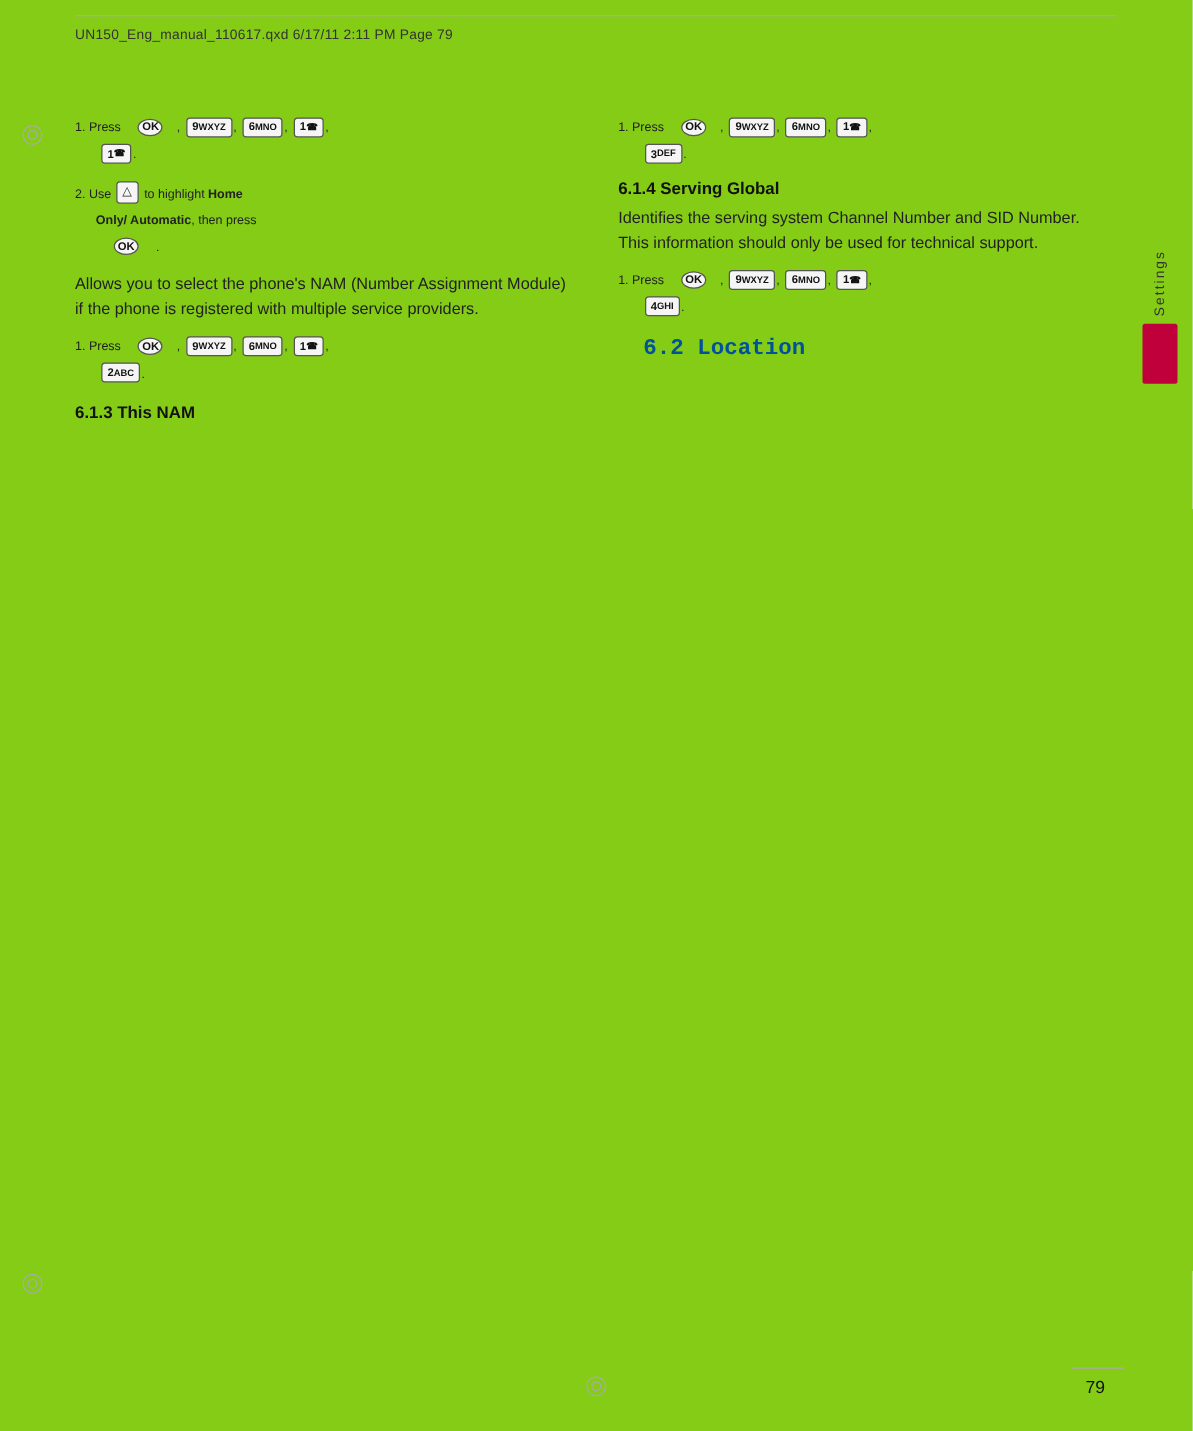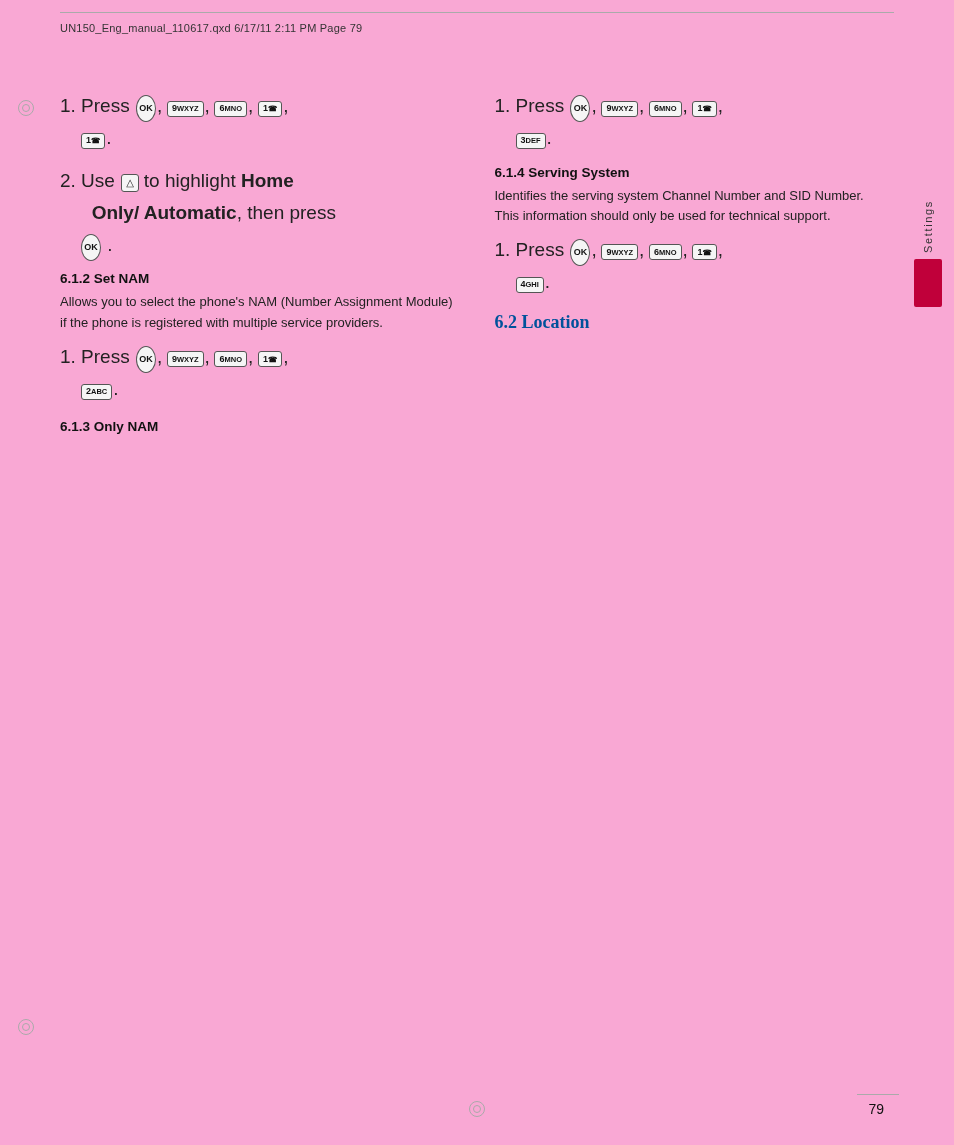--- a/index.html
+++ b/index.html
@@ -12,21 +12,21 @@
       font-size: 15px;
       color: #111;
       overflow: hidden;
       position: relative;
     }
 
     .page {
       width: 954px;
       height: 1145px;
       position: relative;
-      background: #f9a8d4;
+      background: #84cc16;
     }
 
     
     .header {
       position: absolute;
       top: 12px;
       left: 60px;
       right: 60px;
       height: 28px;
       display: flex;
@@ -166,50 +166,51 @@
       font-weight: bold;
     }
 
     .key-circle {
       display: inline-flex;
       align-items: center;
       justify-content: center;
       border: 1px solid #555;
       border-radius: 50%;
       width: 18px;
-      height: 27px;
+      height: 14px;
       font-family: Arial, sans-serif;
       font-size: 9px;
       font-weight: bold;
       color: #111;
       background: #f5f5f5;
-      margin: 0 1px;
+      margin: 0 11px;
       vertical-align: middle;
     }
 
     .nav-up {
       display: inline-flex;
       align-items: center;
       justify-content: center;
       width: 18px;
       height: 18px;
       border: 1px solid #555;
       border-radius: 3px;
       background: #f5f5f5;
       margin: 0 1px;
       vertical-align: middle;
       font-size: 10px;
     }
 
     .location-heading {
-      font-family: Liberation Serif, serif;
+      font-family: Liberation Mono, monospace;
       font-size: 18px;
       font-weight: bold;
       color: #00529b;
       margin-bottom: 8px;
+      margin-left: 20px;
     }
 
     
     .page-num {
       position: absolute;
       bottom: 28px;
       right: 70px;
       font-family: Liberation Sans, sans-serif;
       font-size: 14px;
       color: #111;
@@ -221,21 +222,21 @@
       bottom: 50px;
       right: 55px;
       width: 42px;
       height: 1px;
       background: #aaa;
     }
 
     .step-inline {
       display: inline;
       font-family: Arial, sans-serif;
-      font-size: 19px;
+      font-size: 10px;
       color: #222;
       line-height: 1.7;
     }
 
     .step-block {
       font-family: Arial, sans-serif;
       font-size: 13px;
       color: #222;
       line-height: 1.65;
       margin-bottom: 10px;
@@ -278,58 +279,57 @@
         <span class="step-inline">2. Use </span>
         <span class="nav-up">△</span>
         <span class="step-inline"> to highlight <strong>Home<br>
         &nbsp;&nbsp;&nbsp;&nbsp;&nbsp;&nbsp;Only/ Automatic</strong>, then press</span><br>
         <span style="padding-left:20px">
         <span class="key key-circle key-ok">OK</span><span class="step-inline"> .</span>
         </span>
       </div>
 
       <div class="section">
-        <div class="section-heading">6.1.2 Set NAM</div>
         <div class="section-text">Allows you to select the phone's NAM (Number Assignment Module) if the phone is registered with multiple service providers.</div>
 
         <div class="step-block">
           <span class="step-inline">1. Press </span>
           <span class="key key-circle key-ok">OK</span><span class="step-inline">,</span>
           <span class="key">9<sub>WXYZ</sub></span><span class="step-inline">,</span>
           <span class="key">6<sub>MNO</sub></span><span class="step-inline">,</span>
           <span class="key">1<sub>☎</sub></span><span class="step-inline">,</span><br>
           <span style="padding-left:20px">
           <span class="key">2<sub>ABC</sub></span><span class="step-inline">.</span>
           </span>
         </div>
 
       </div>
 
       <div class="section">
-        <div class="section-heading">6.1.3 Only NAM</div>
+        <div class="section-heading">6.1.3 This NAM</div>
       </div>
 
     </div>
 
     <div class="col-right">
 
       <div class="section step-block">
         <span class="step-inline">1. Press </span>
         <span class="key key-circle key-ok">OK</span><span class="step-inline">,</span>
         <span class="key">9<sub>WXYZ</sub></span><span class="step-inline">,</span>
         <span class="key">6<sub>MNO</sub></span><span class="step-inline">,</span>
         <span class="key">1<sub>☎</sub></span><span class="step-inline">,</span><br>
         <span style="padding-left:20px">
         <span class="key">3<sub>DEF</sub></span><span class="step-inline">.</span>
         </span>
       </div>
 
 
       <div class="section">
-        <div class="section-heading">6.1.4 Serving System</div>
+        <div class="section-heading">6.1.4 Serving Global</div>
         <div class="section-text">Identifies the serving system Channel Number and SID Number. This information should only be used for technical support.</div>
 
         <div class="step-block">
           <span class="step-inline">1. Press </span>
           <span class="key key-circle key-ok">OK</span><span class="step-inline">,</span>
           <span class="key">9<sub>WXYZ</sub></span><span class="step-inline">,</span>
           <span class="key">6<sub>MNO</sub></span><span class="step-inline">,</span>
           <span class="key">1<sub>☎</sub></span><span class="step-inline">,</span><br>
           <span style="padding-left:20px">
           <span class="key">4<sub>GHI</sub></span><span class="step-inline">.</span>

